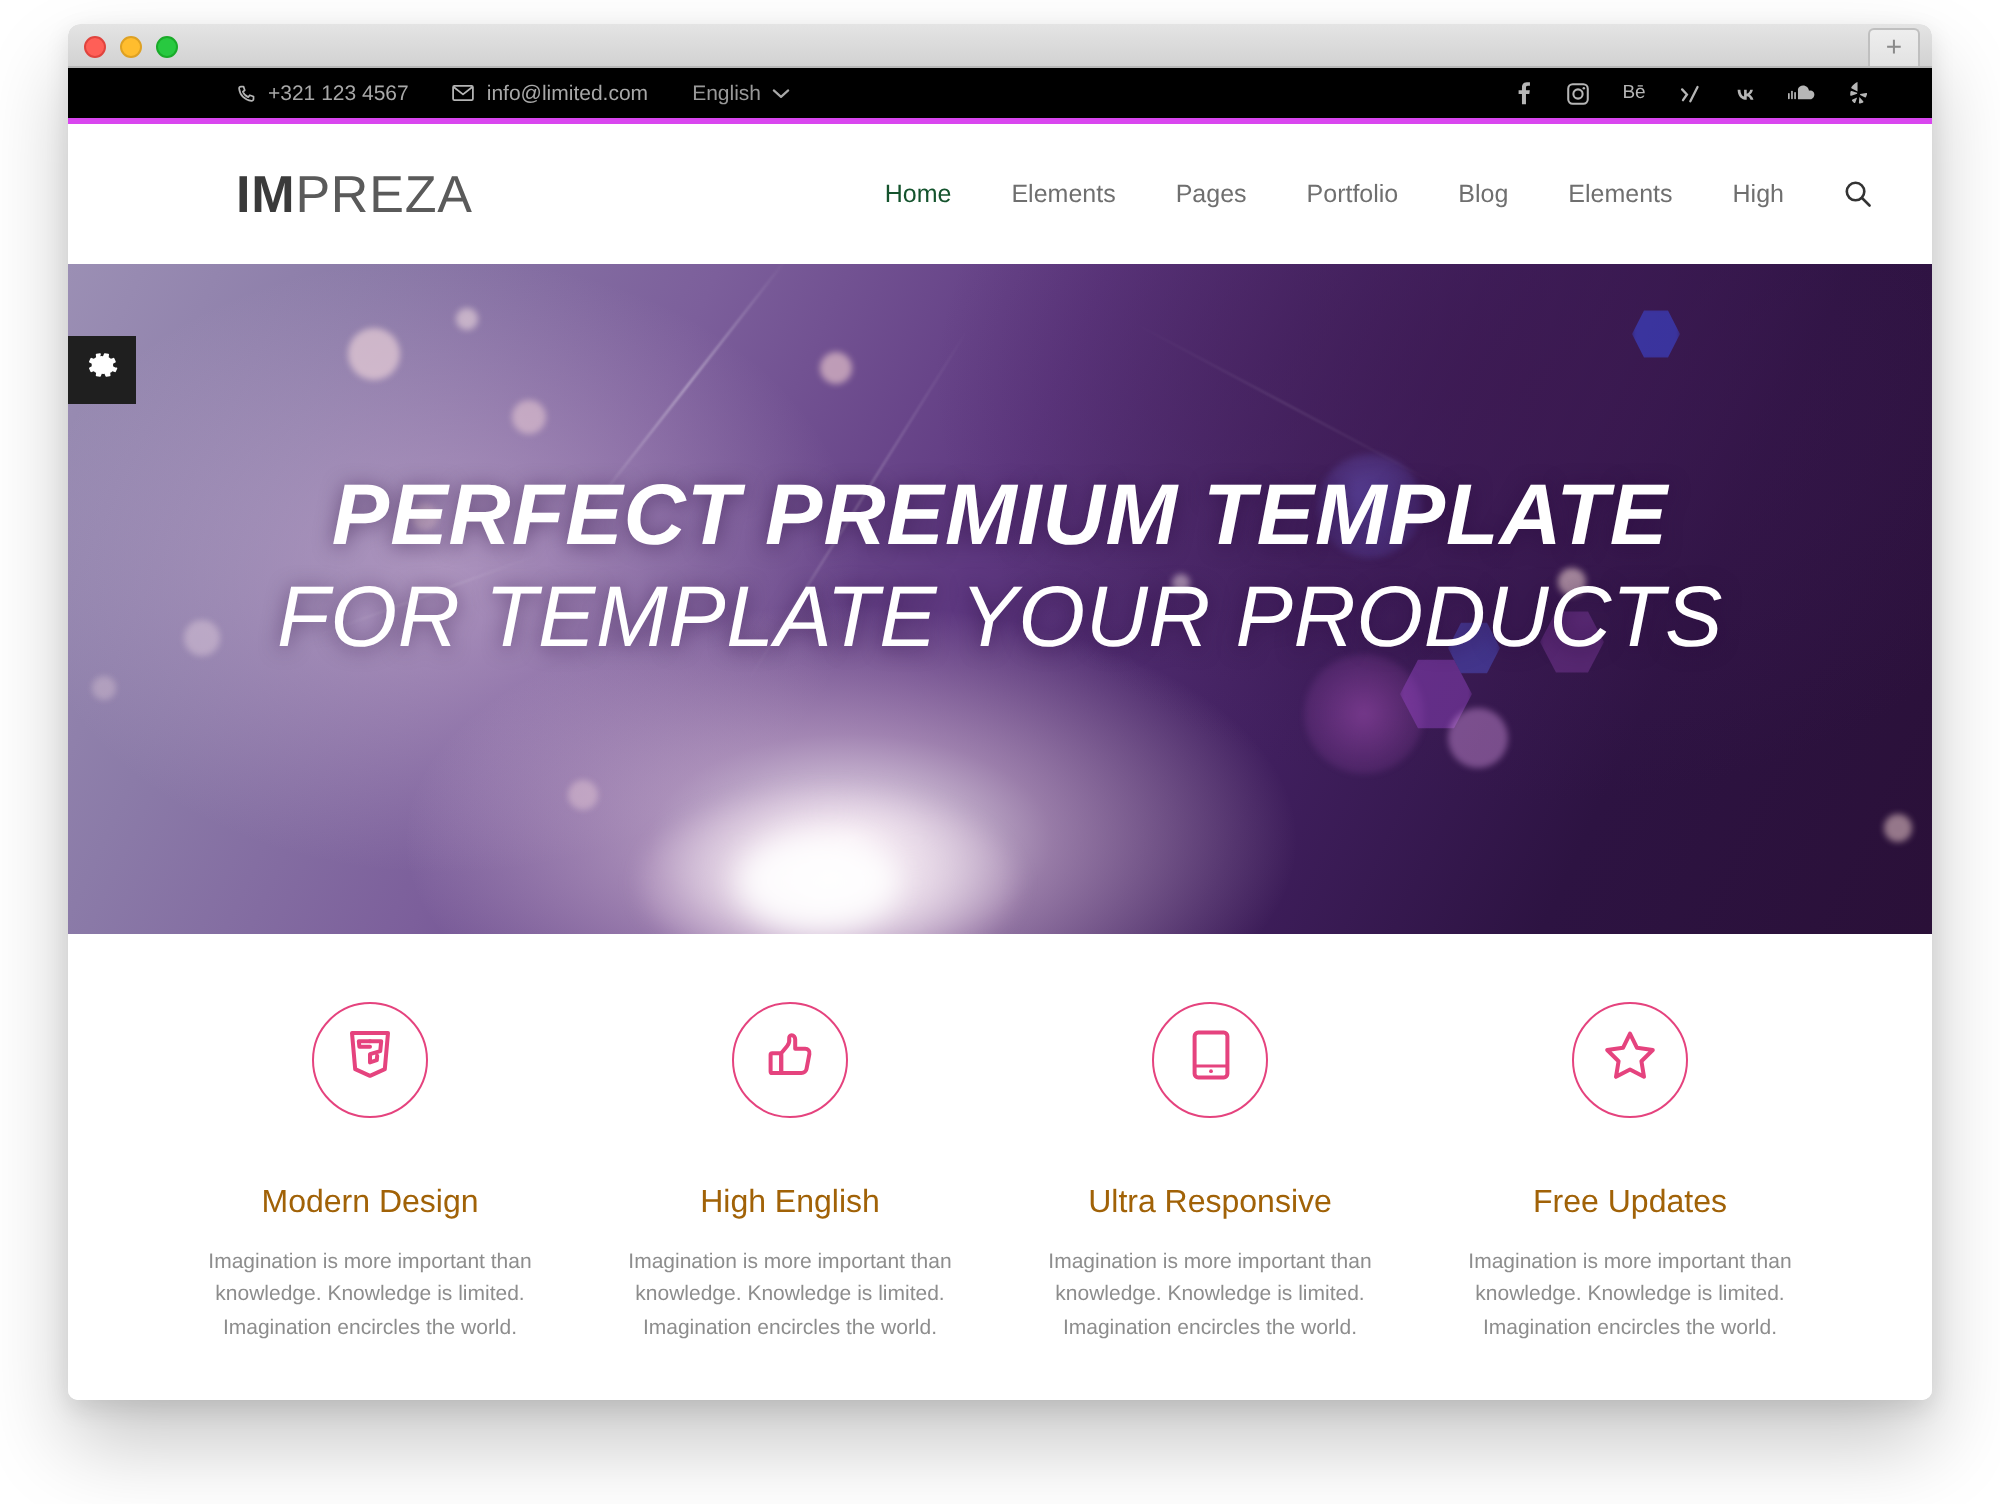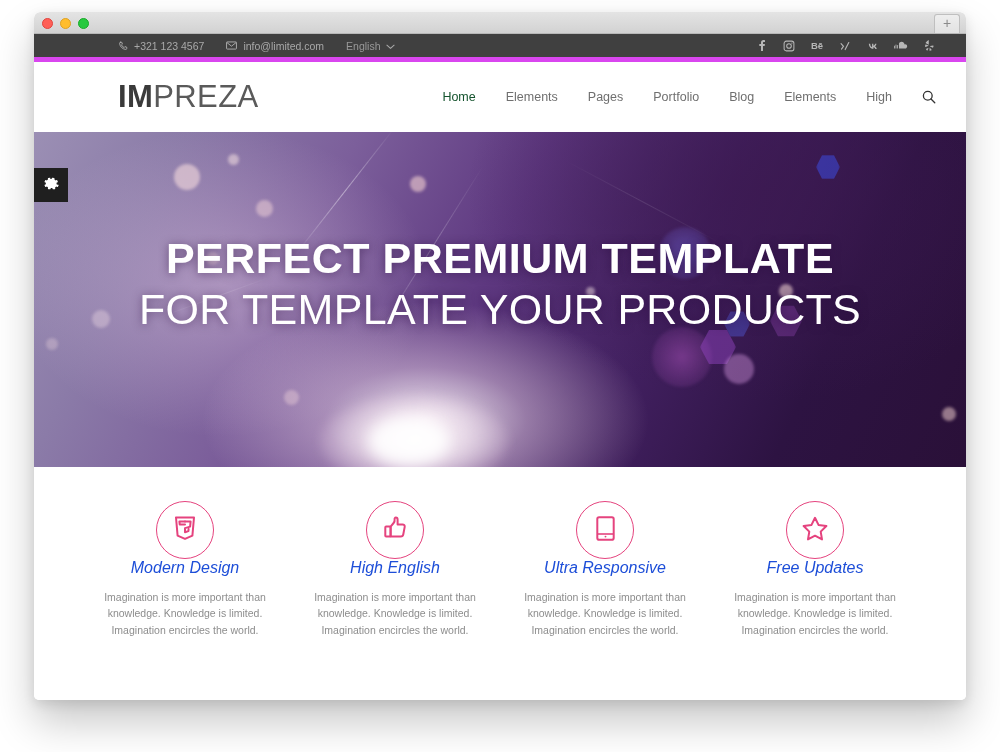--- a/index.html
+++ b/index.html
@@ -62,22 +62,22 @@
     position: relative;
     width: 932px;
     height: 666px;
     background: #fff;
     overflow: hidden;
   }
 
   
   #topbar {
     height: 28px;
-    background: #404040;
-    border-bottom: 5px solid #d946ef;
+    background: #000000;
+    border-bottom: 3px solid #d946ef;
     display: flex;
     align-items: center;
     padding: 0 30px 0 84px;
     font-size: 10.5px;
     color: #a8a8a8;
   }
   .topbar-left { display: flex; align-items: center; gap: 22px; }
   .topbar-item { display: flex; align-items: center; gap: 6px; white-space: nowrap; }
   .topbar-item svg { display: block; }
   .lang-select { display: flex; align-items: center; gap: 5px; color: #999; }
@@ -95,21 +95,21 @@
 
   
   #header {
     height: 70px;
     background: #ffffff;
     display: flex;
     align-items: center;
     padding: 0 30px 0 84px;
   }
   #logo {
-    font-size: 31px;
+    font-size: 26px;
     letter-spacing: 0.4px;
     color: #4b4b4b;
     white-space: nowrap;
     text-align: right;
   }
   #logo .logo-bold { font-weight: 700; color: #3a3a3a; }
   #logo .logo-light { font-weight: 300; color: #5a5a5a; }
 
   #mainnav {
     margin-left: auto;
@@ -167,20 +167,21 @@
   }
 
   #hero-text {
     position: absolute;
     left: 0; right: 0;
     top: 104px;
     text-align: center;
     z-index: 5;
     color: #ffffff;
     text-shadow: 0 1px 10px rgba(40,10,60,0.5);
+    font-style: italic;
   }
   #hero-line1 {
     font-size: 43px;
     font-weight: 700;
     letter-spacing: 0.5px;
     line-height: 1.05;
     white-space: nowrap;
   }
   #hero-line2 {
     font-size: 43px;
@@ -203,25 +204,24 @@
     padding: 0 14px;
   }
   .feature-circle {
     width: 58px; height: 58px;
     margin: 0 auto;
     border: 1px solid #e5437e;
     border-radius: 50%;
     display: flex; align-items: center; justify-content: center;
   }
   .feature-title {
-    margin-top: 0;
+    margin-top: 34px;
     font-size: 16px;
     font-weight: 400;
-    color: #1d4ed8;
-    font-style: italic;
+    color: #a16207;
   }
   .feature-desc {
     margin-top: 12px;
     font-size: 10.5px;
     line-height: 1.55;
     color: #8d8d8d;
   }
 </style>
 </head>
 <body>
@@ -277,21 +277,21 @@
             <path d="M8.6 13V7.6h1.8l.27-2.1H8.6V4.16c0-.6.17-1.02 1.04-1.02h1.1V1.26C10.55 1.22 9.9 1.17 9.14 1.17c-1.6 0-2.7.98-2.7 2.78V5.5H4.63v2.1h1.81V13h2.16z"></path>
           </svg>
         </span>
         <span class="social-ico">
           <svg width="12" height="12" viewBox="0 0 14 14" fill="none" stroke="#b6b6b6" stroke-width="1.2">
             <rect x="1.3" y="1.3" width="11.4" height="11.4" rx="2.6"></rect>
             <circle cx="7" cy="7" r="2.7"></circle>
             <circle cx="10.4" cy="3.6" r="0.75" fill="#b6b6b6" stroke="none"></circle>
           </svg>
         </span>
-        <span class="social-ico" style="font-size:9.5px;font-weight:700;">Bē</span>
+        <span class="social-ico" style="font-size:9.5px;font-weight:400;">Bē</span>
         <span class="social-ico">
           <svg width="12" height="12" viewBox="0 0 14 14" fill="none" stroke="#b6b6b6" stroke-width="1.35" stroke-linecap="round">
             <path d="M2.4 4.3 L5.2 7.3 L2.9 10.6"></path>
             <path d="M7.2 11.2 L11.4 2.9"></path>
           </svg>
         </span>
         <span class="social-ico">
           <svg width="14" height="10" viewBox="0 0 16 10" fill="#b6b6b6">
             <path d="M8.4 8.3c-3.1 0-5.1-2.2-5.2-5.8h1.6c.07 2.6 1.26 3.7 2.1 3.9V2.5h1.5v2.3c.85-.1 1.74-1.1 2.04-2.3h1.5c-.23 1.5-1.18 2.5-1.85 2.9.67.33 1.76 1.2 2.18 2.9h-1.65c-.33-1.05-1.12-1.86-2.22-1.98V8.3h-.0z"></path>
           </svg>

